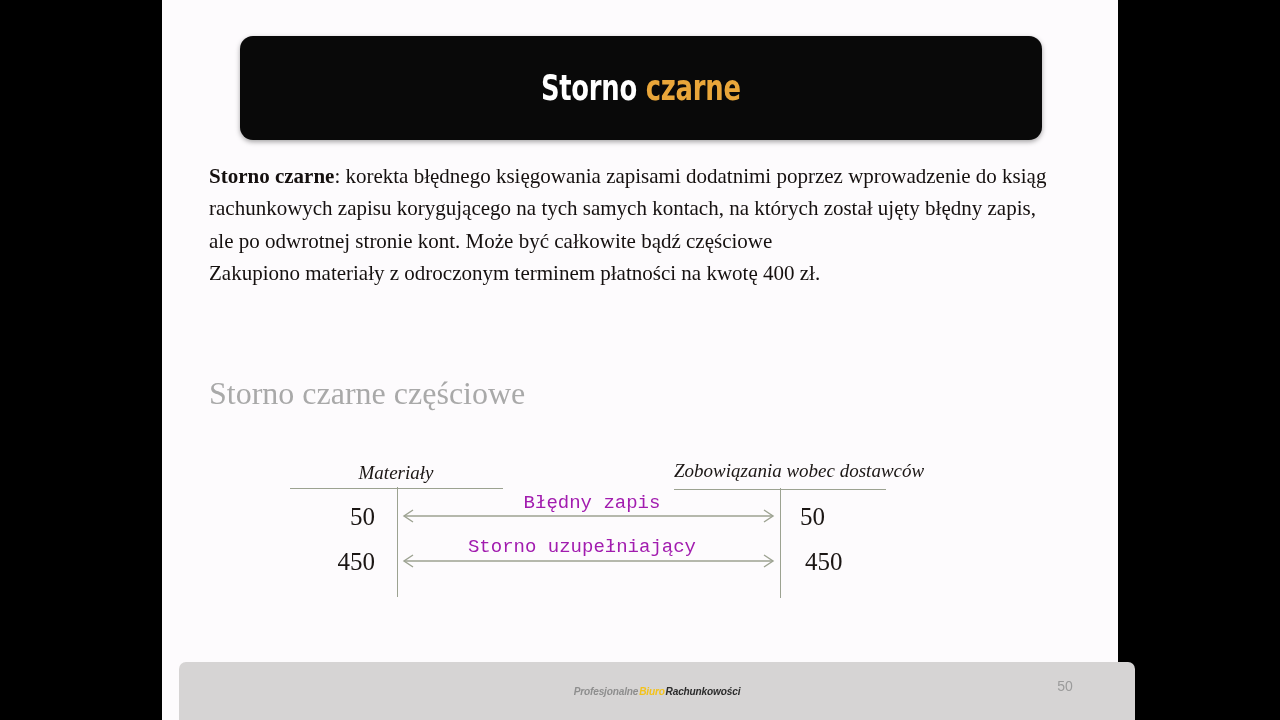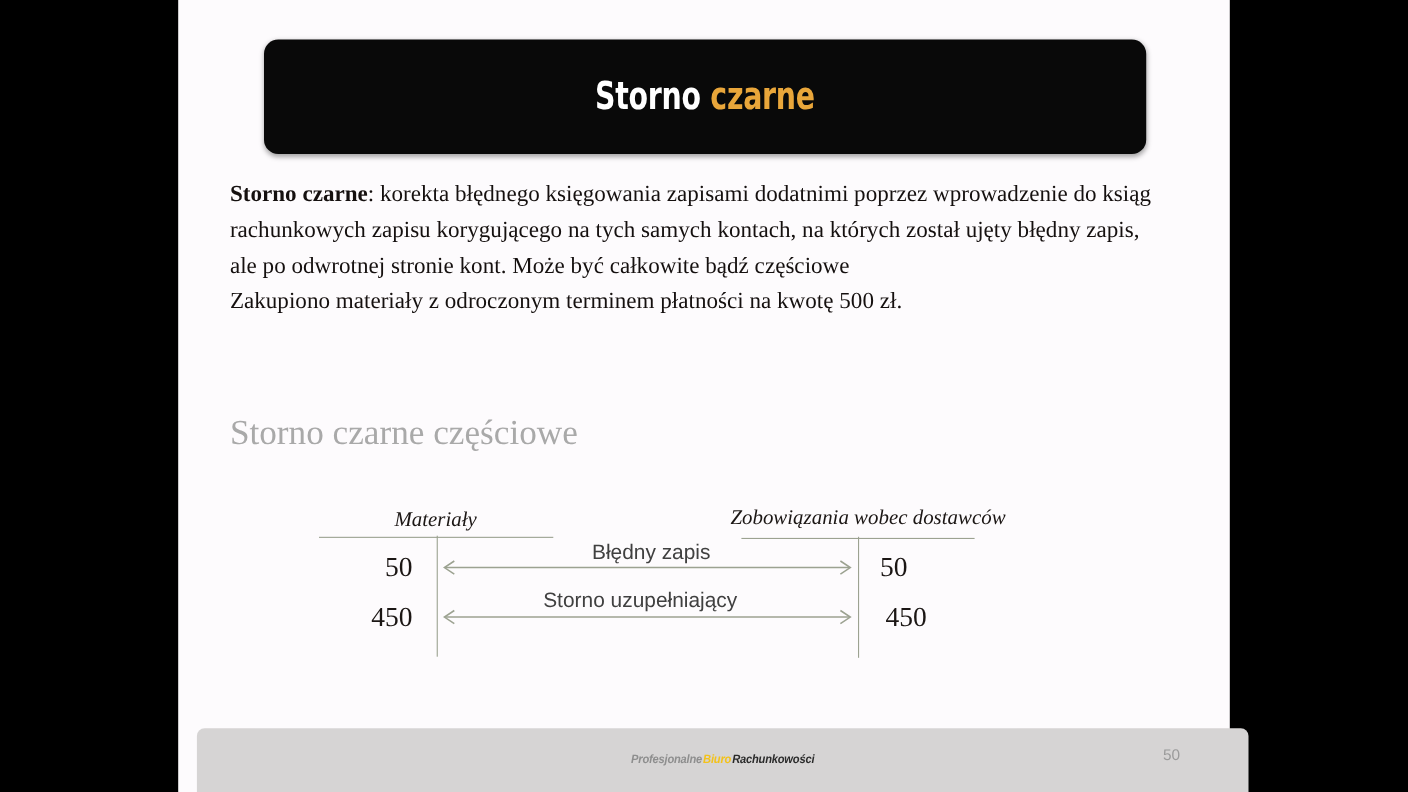--- a/index.html
+++ b/index.html
@@ -96,45 +96,45 @@
   }
   .acct-title {
     position: absolute;
     font-style: italic;
     font-size: 19px;
     color: #1b1614;
     white-space: nowrap;
     font-family: "Liberation Serif", serif;
   }
   #acct-title-left  { left: 18px;  top: 12px;  width: 212px; text-align: center; }
-  #acct-title-right { left: 392px; top: 10px; width: 212px; text-align: center; }
+  #acct-title-right { left: 402px; top: 10px; width: 212px; text-align: center; }
 
   .acct-hline {
     position: absolute;
     height: 0;
     border-top: 1.6px solid #9ca291;
   }
   #hline-left  { left: 18px;  top: 38px; width: 213px; }
   #hline-right { left: 402px; top: 39px; width: 212px; }
 
   .acct-vline {
     position: absolute;
     width: 0;
     border-left: 1.6px solid #9ca291;
   }
   #vline-left  { left: 125px; top: 37px; height: 110px; }
   #vline-right { left: 508px; top: 38px; height: 110px; }
 
   .flow-label {
     position: absolute;
     font-size: 19px;
-    color: #404040;
+    color: #a21caf;
     white-space: nowrap;
     text-align: center;
-    font-family: Liberation Sans, sans-serif;
+    font-family: Liberation Mono, monospace;
   }
   #flow-label-1 { left: 160px; top: 42px; width: 320px; }
   #flow-label-2 { left: 150px; top: 86px; width: 320px; }
 
   .arrow-row { position: absolute; height: 16px; }
   #arrow-row-1 { left: 125px; top: 58px; width: 383px; }
   #arrow-row-2 { left: 125px; top: 103px; width: 383px; }
   .arrow-row svg { display: block; }
 
   .amount {
@@ -197,21 +197,21 @@
 <div id="stage">
 
   <div id="slide">
 
     <div id="title-banner">
       <div id="title-text"><span class="t-white">Storno </span><span class="t-gold">czarne</span></div>
     </div>
 
     <div id="body-copy">
       <p class="para" id="para-def"><span class="lead">Storno czarne</span><span>: korekta błędnego księgowania zapisami dodatnimi poprzez wprowadzenie do ksiąg rachunkowych zapisu korygującego na tych samych kontach, na których został ujęty błędny zapis, ale po odwrotnej stronie kont. Może być całkowite bądź częściowe</span></p>
-      <p class="para" id="para-zakup">Zakupiono materiały z odroczonym terminem płatności na kwotę 500 zł.</p>
+      <p class="para" id="para-zakup">Zakupiono materiały z odroczonym terminem płatności na kwotę 400 zł.</p>
     </div>
 
     <div id="subheading">Storno czarne częściowe</div>
 
     <div id="diagram">
 
       <div class="acct-title" id="acct-title-left">Materiały</div>
       <div class="acct-title" id="acct-title-right">Zobowiązania wobec dostawców</div>
 
       <div class="acct-hline" id="hline-left"></div>

